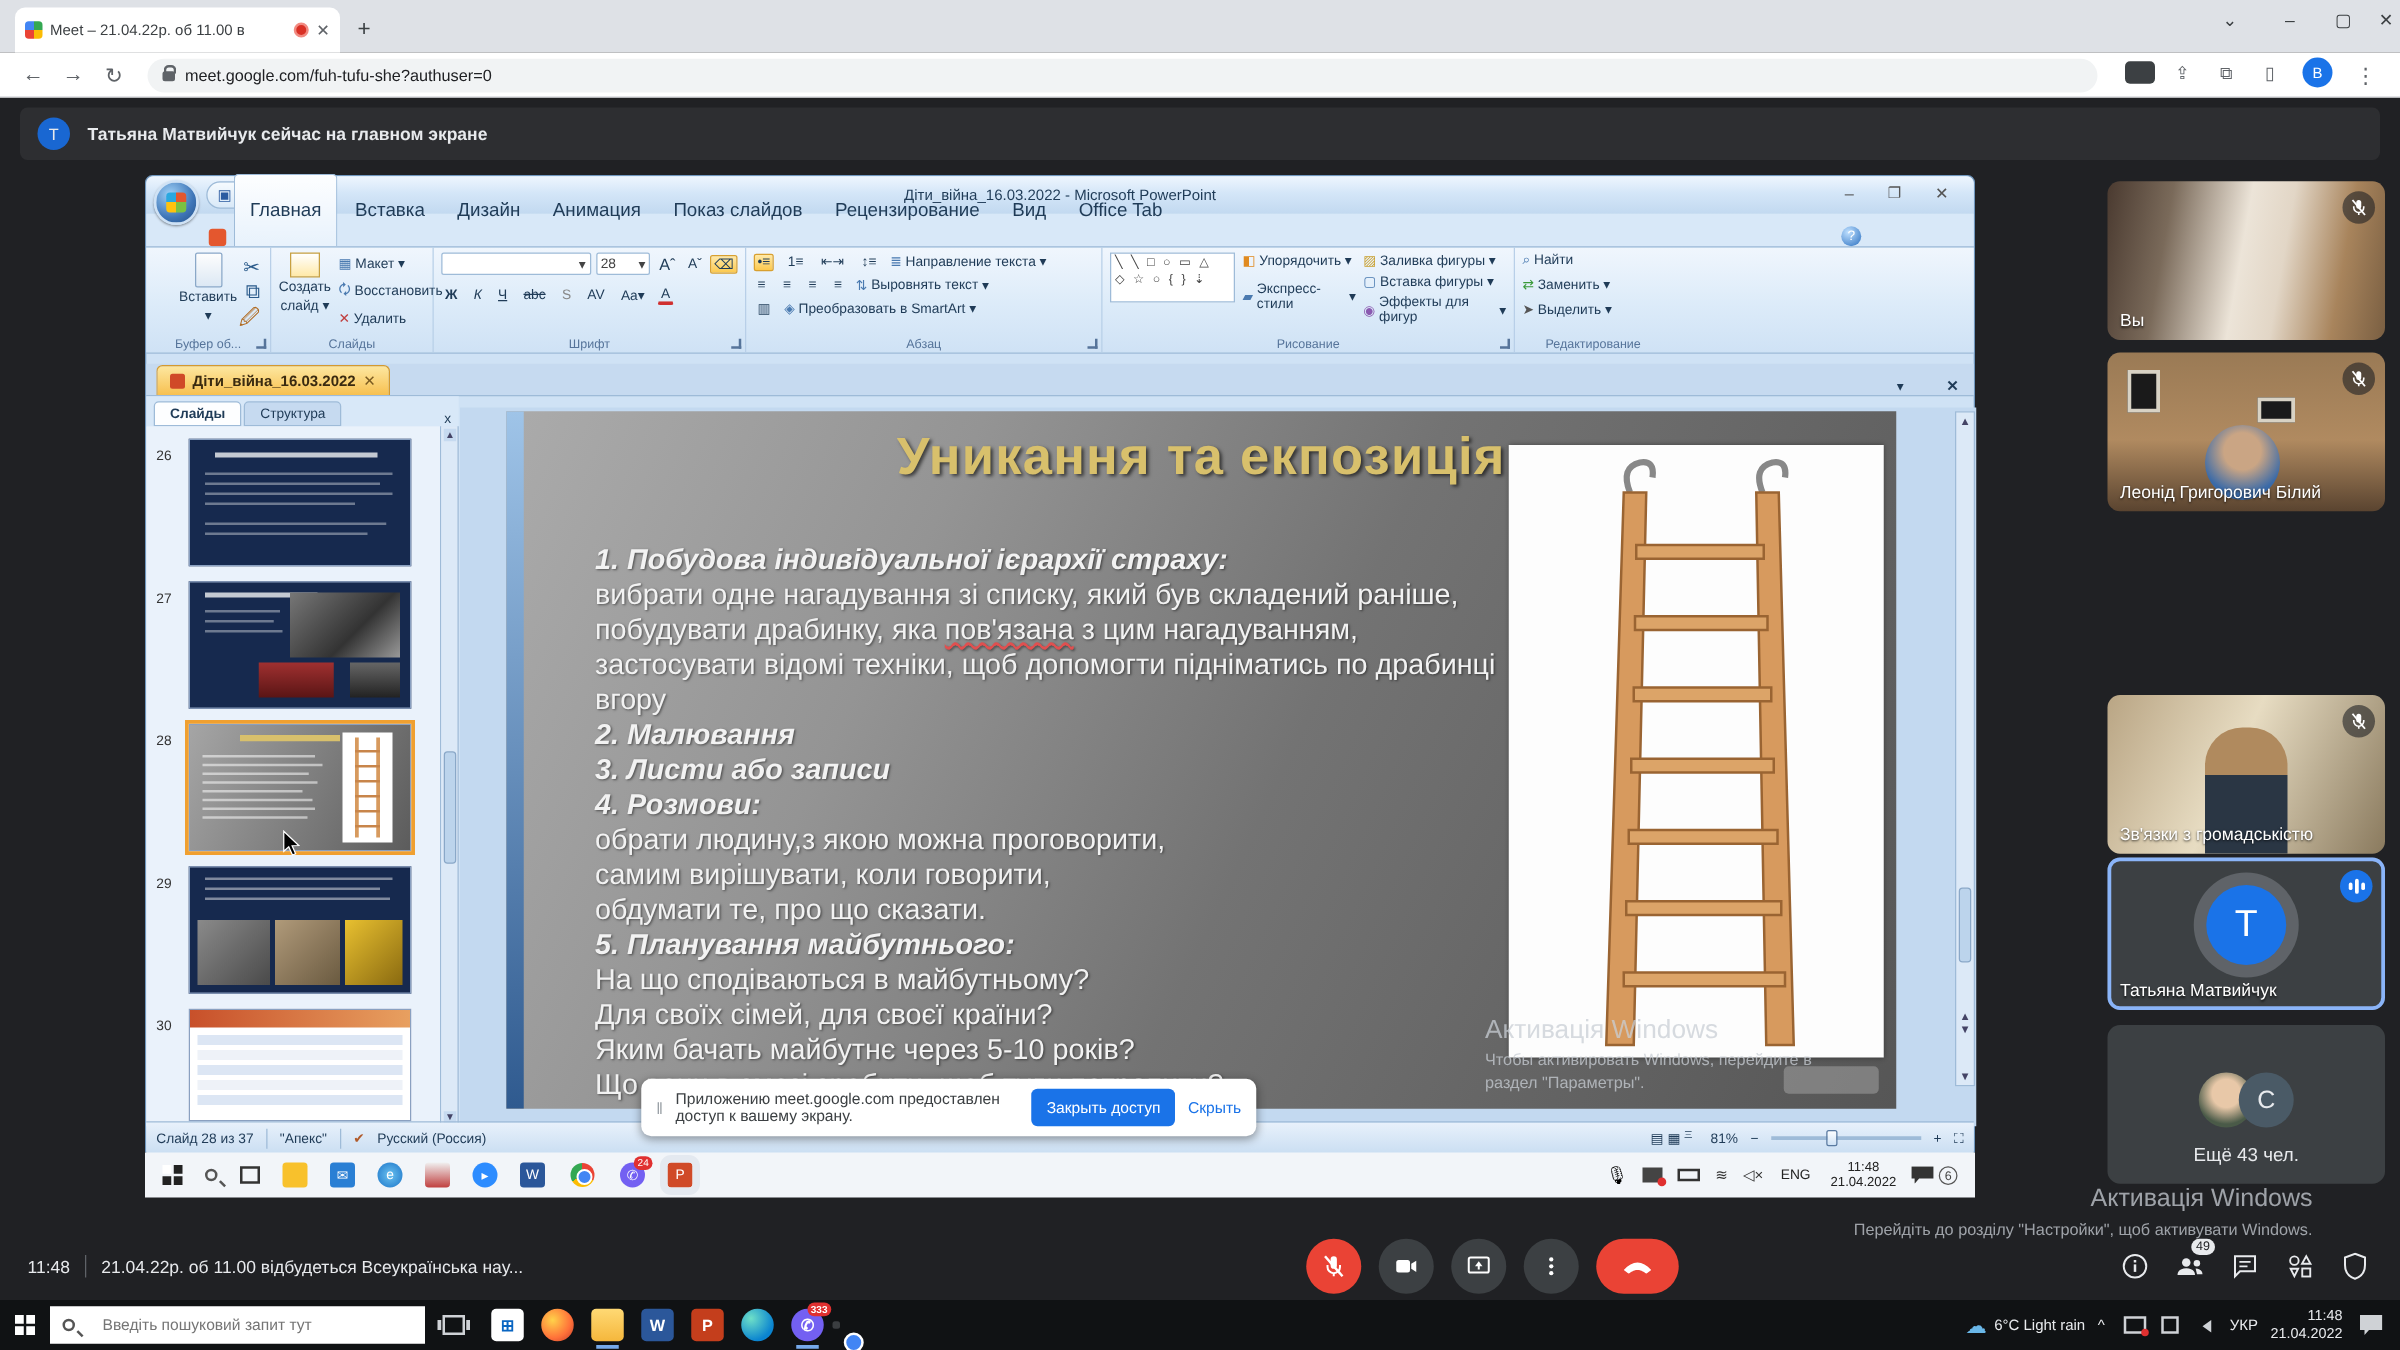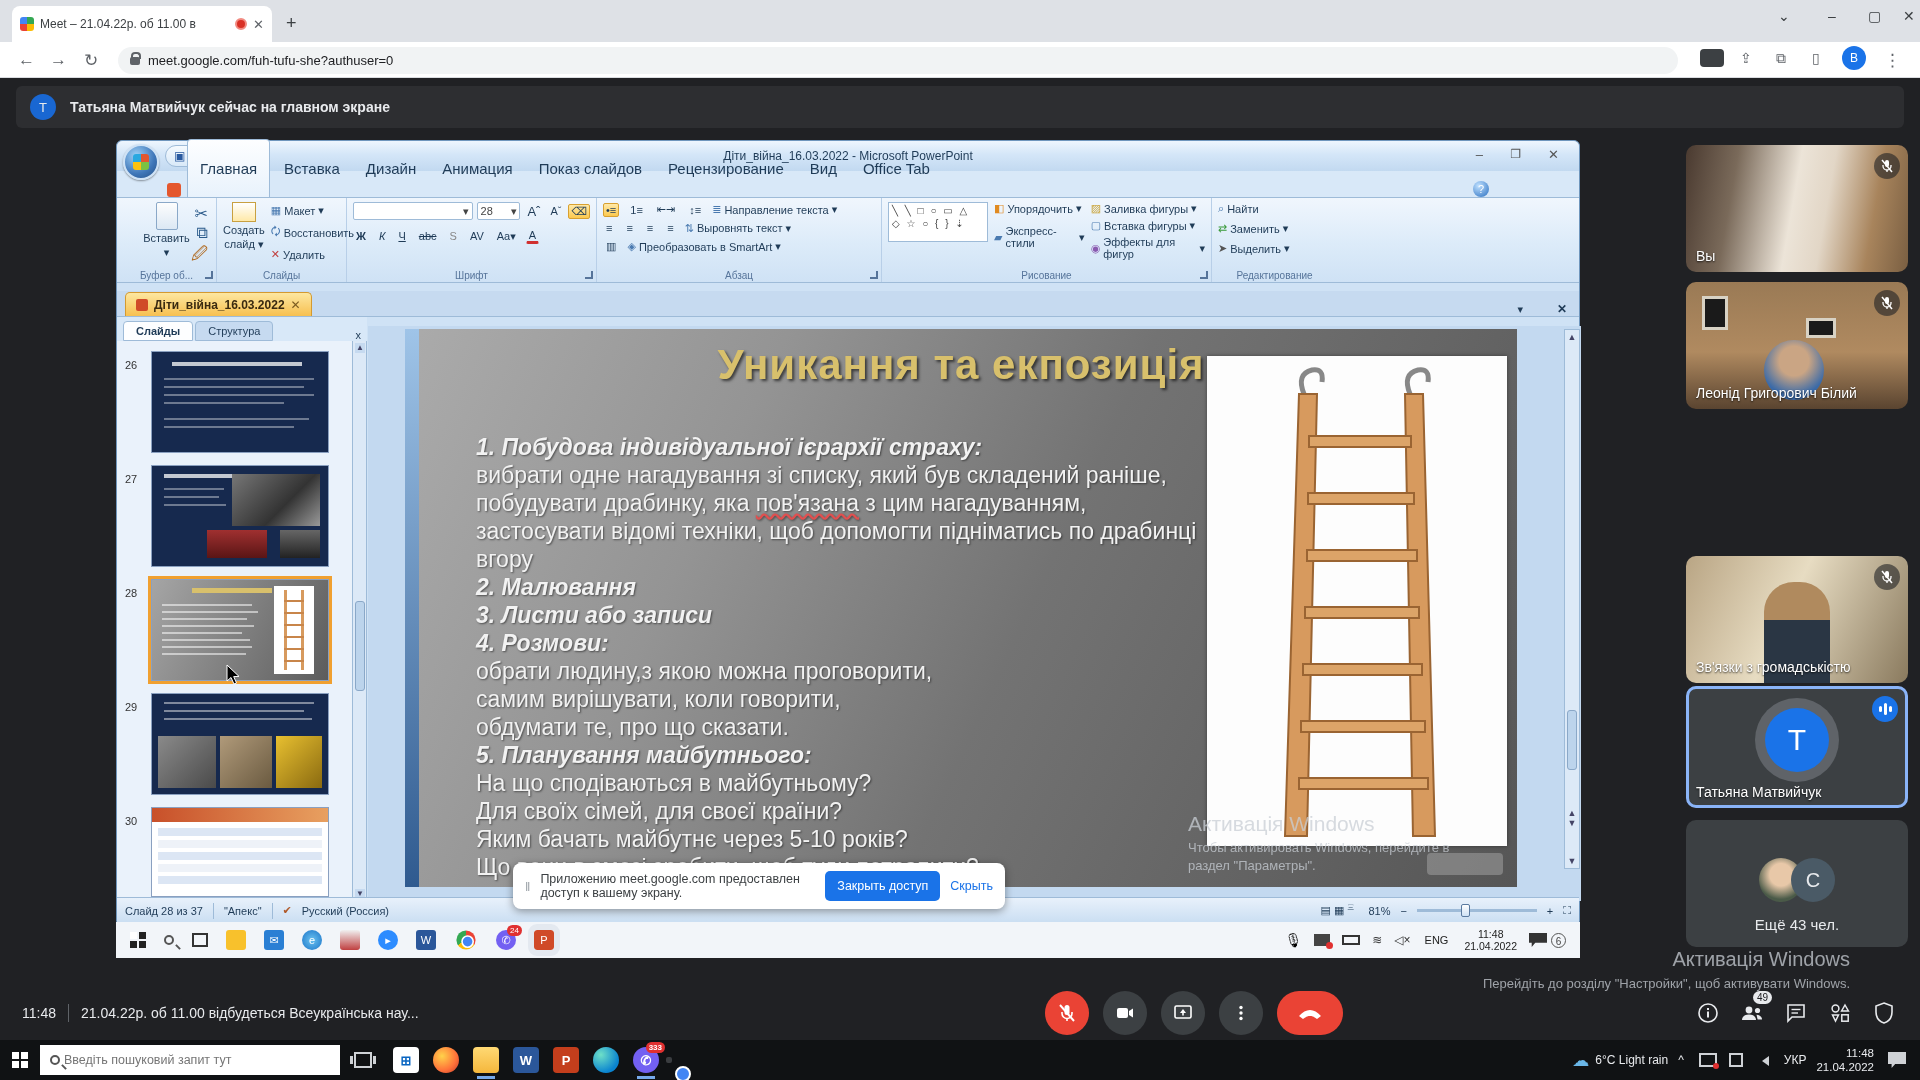--- a/index.html
+++ b/index.html
@@ -118,21 +118,21 @@
   .cbtn{width:44px;height:44px;border-radius:50%;background:#3c4043;display:flex;align-items:center;justify-content:center;margin:0 7px;}
   .cbtn.red{background:#ea4335;}
   .endcall{width:66px;height:44px;border-radius:24px;background:#ea4335;display:flex;align-items:center;justify-content:center;margin:0 7px;}
   .ricon{width:44px;height:40px;display:flex;align-items:center;justify-content:center;position:relative;}
   .pbadge{position:absolute;right:2px;top:-2px;background:#e8eaed;color:#202124;font-size:10px;border-radius:8px;padding:1px 4px;}
   
   .htask{left:0;top:1040px;width:1920px;height:40px;background:#101214;display:flex;align-items:center;z-index:50;}
   .hstart{width:40px;display:flex;align-items:center;justify-content:center;}
   .grid4{width:16px;height:16px;display:grid;grid-template-columns:7px 7px;grid-gap:2px;}
   .grid4 i{background:#fff;display:block;height:7px;}
-  .searchbox{width:300px;height:30px;background:#fff;display:flex;align-items:center;gap:2px;padding:0 10px;}
+  .searchbox{width:300px;height:30px;background:#fff;display:flex;align-items:center;gap:20px;padding:0 10px;}
   .searchbox input{border:none;outline:none;font-size:12.5px;color:#333;width:230px;background:transparent;}
   .mag{width:10px;height:10px;border:2px solid #555;border-radius:50%;position:relative;}
   .mag::after{content:"";position:absolute;left:9px;top:9px;width:6px;height:2px;background:#555;transform:rotate(45deg);}
   .hic{width:26px;height:26px;margin:0 7px;border-radius:4px;display:flex;align-items:center;justify-content:center;font-size:13px;font-weight:bold;color:#fff;position:relative;}
   .runline{position:absolute;left:4px;bottom:-6px;width:18px;height:3px;background:#76a9ea;}
   .chromewrap{background:#3a3d40;border-radius:2px;padding:3px;}
   .chromeball{width:24px;height:24px;border-radius:50%;background:conic-gradient(#ea4335 0 33%,#fbbc04 0 66%,#34a853 0 100%);position:relative;}
   .chromeball::after{content:"";position:absolute;left:6px;top:6px;width:12px;height:12px;border-radius:50%;background:#4285f4;border:2px solid #fff;}
   .traytxt{color:#e8eaed;font-size:12px;}
   .htime{color:#e8eaed;font-size:11.5px;text-align:right;line-height:14px;}

